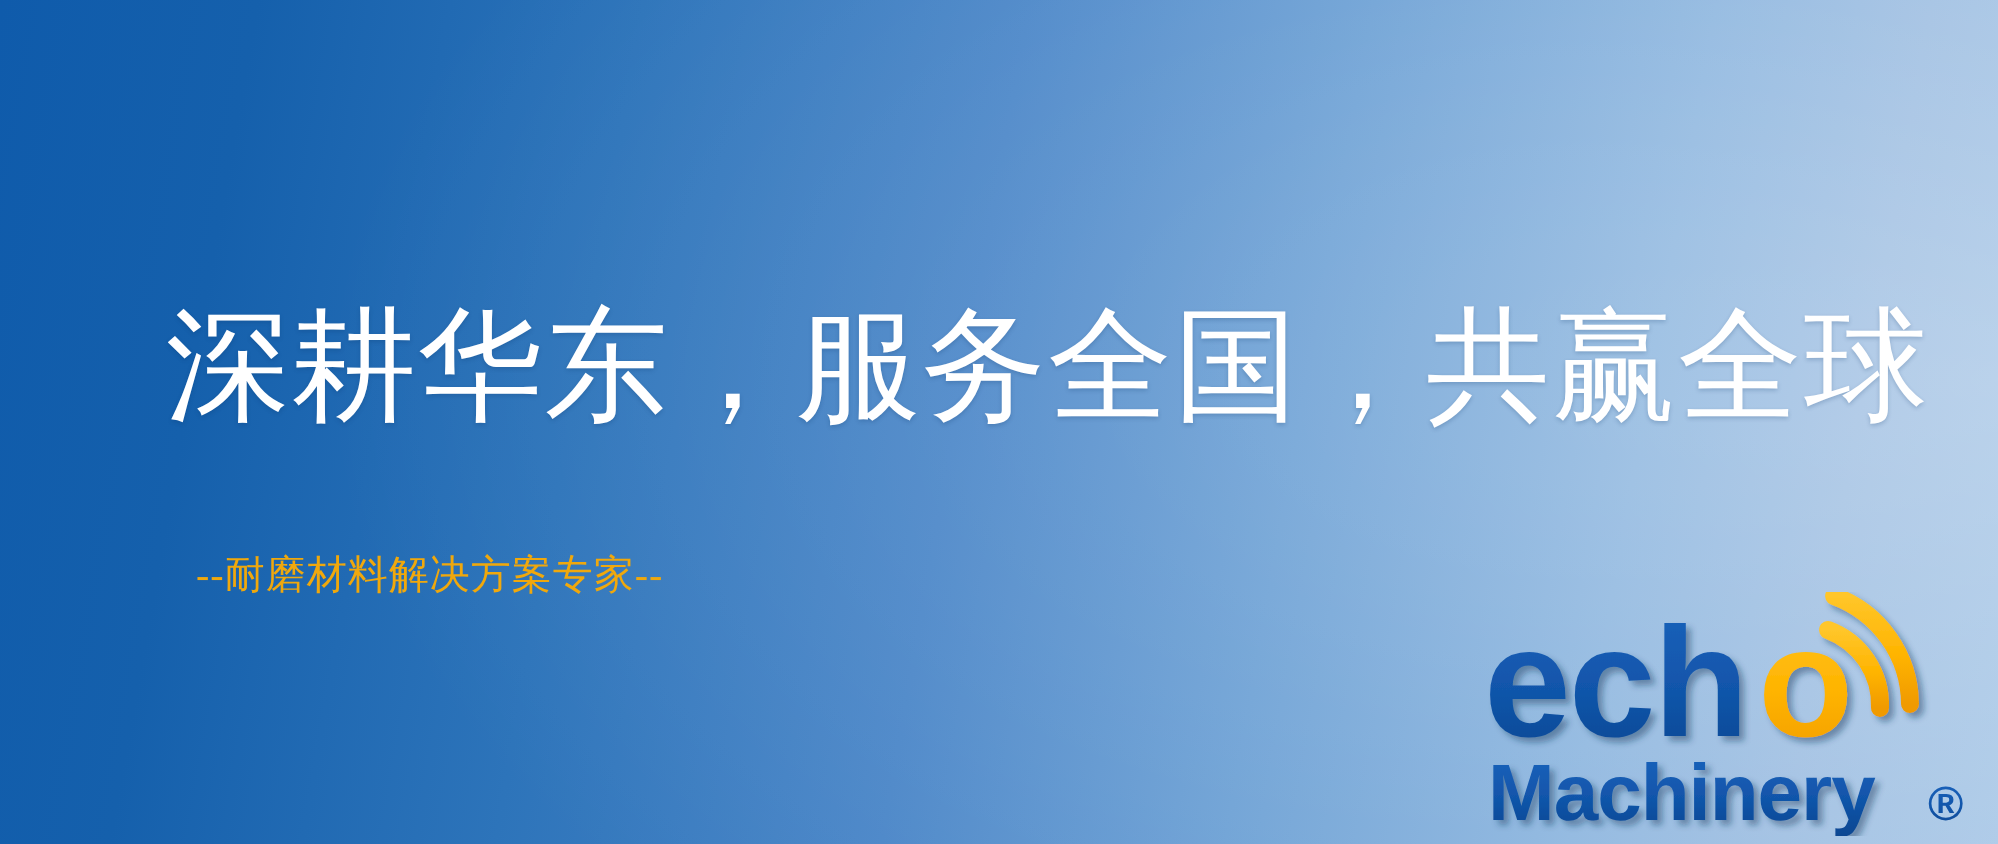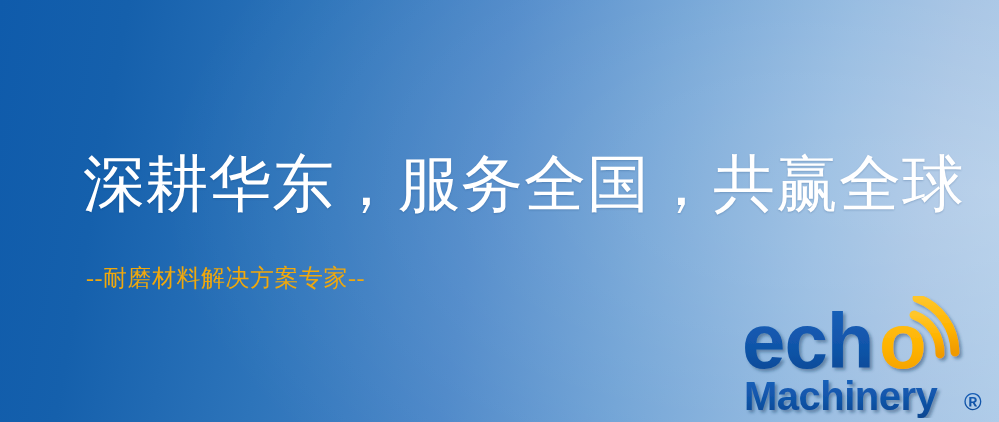--- a/index.html
+++ b/index.html
@@ -51,24 +51,24 @@
     letter-spacing: 1px;
     white-space: nowrap;
     text-shadow: 0 1px 2px rgba(10, 50, 100, 0.22);
   }
 
   
   .subtitle {
     position: absolute;
     left: 86px;
     top: 264px;
-    margin: 0;
+    margin: 12px;
     z-index: 3;
     font-family: "Liberation Serif", "DejaVu Serif", serif;
-    font-size: 24px;
+    font-size: 20px;
     line-height: 1.2;
     font-weight: 400;
     color: #f0a80c;
     letter-spacing: 0.5px;
     white-space: nowrap;
   }
 
   
   .logo {
     position: absolute;

